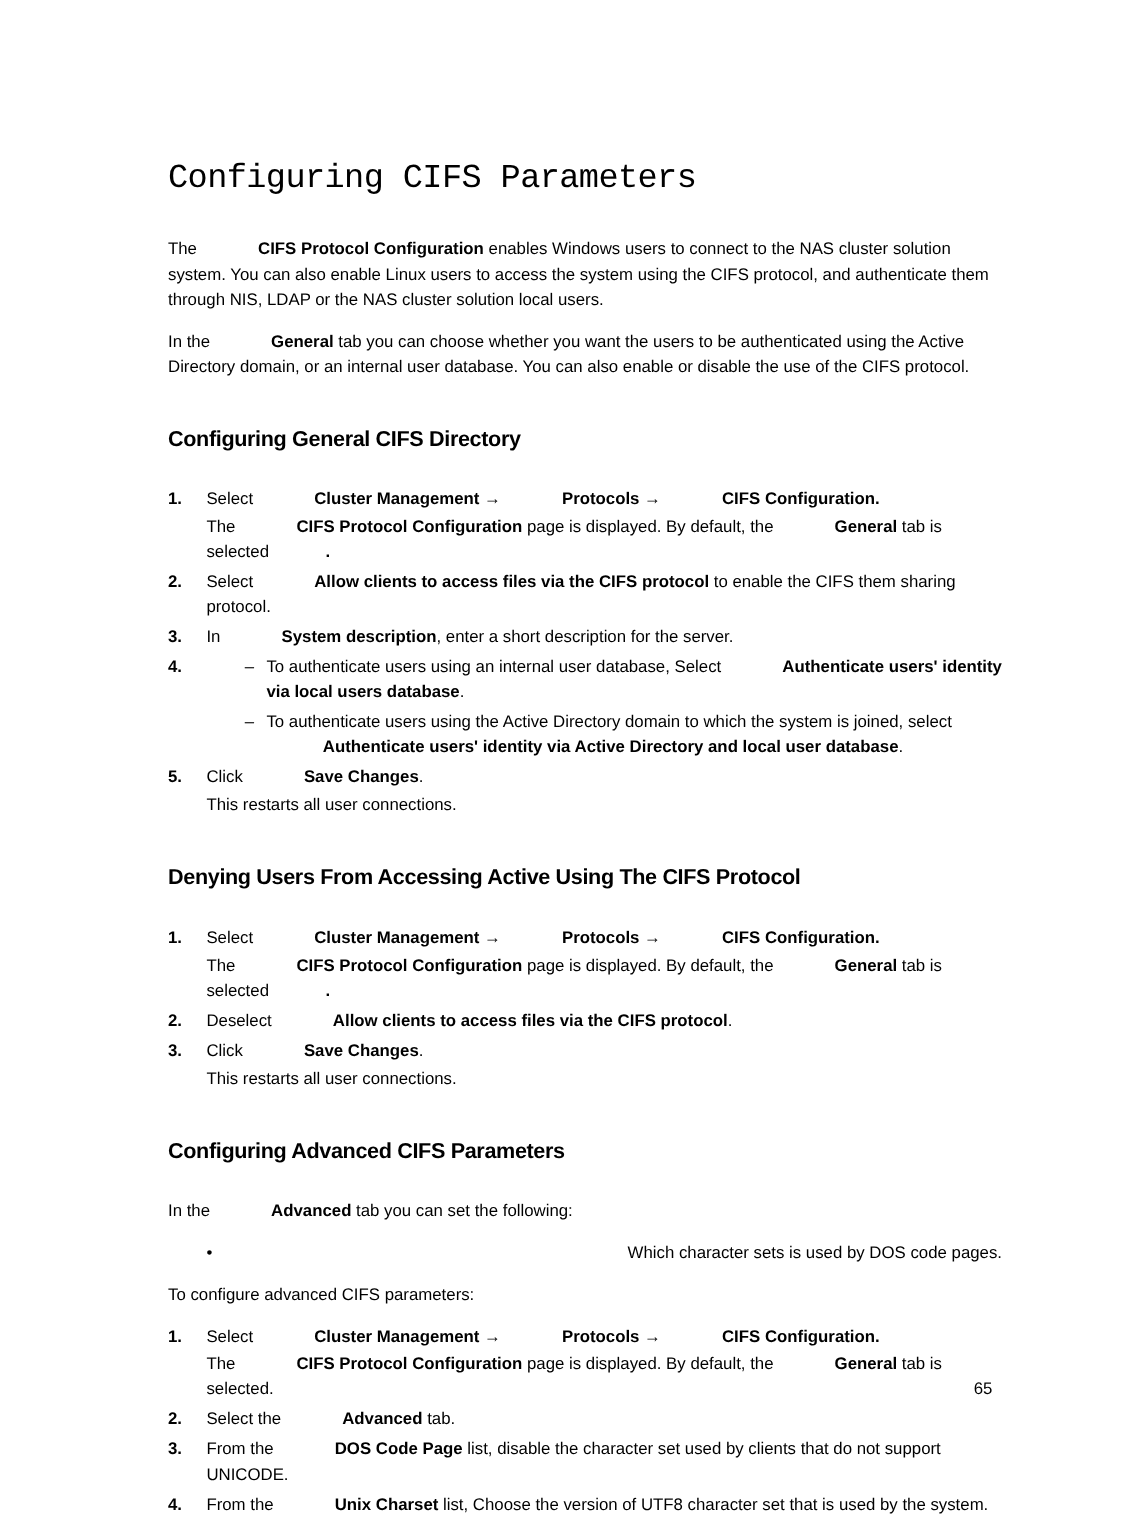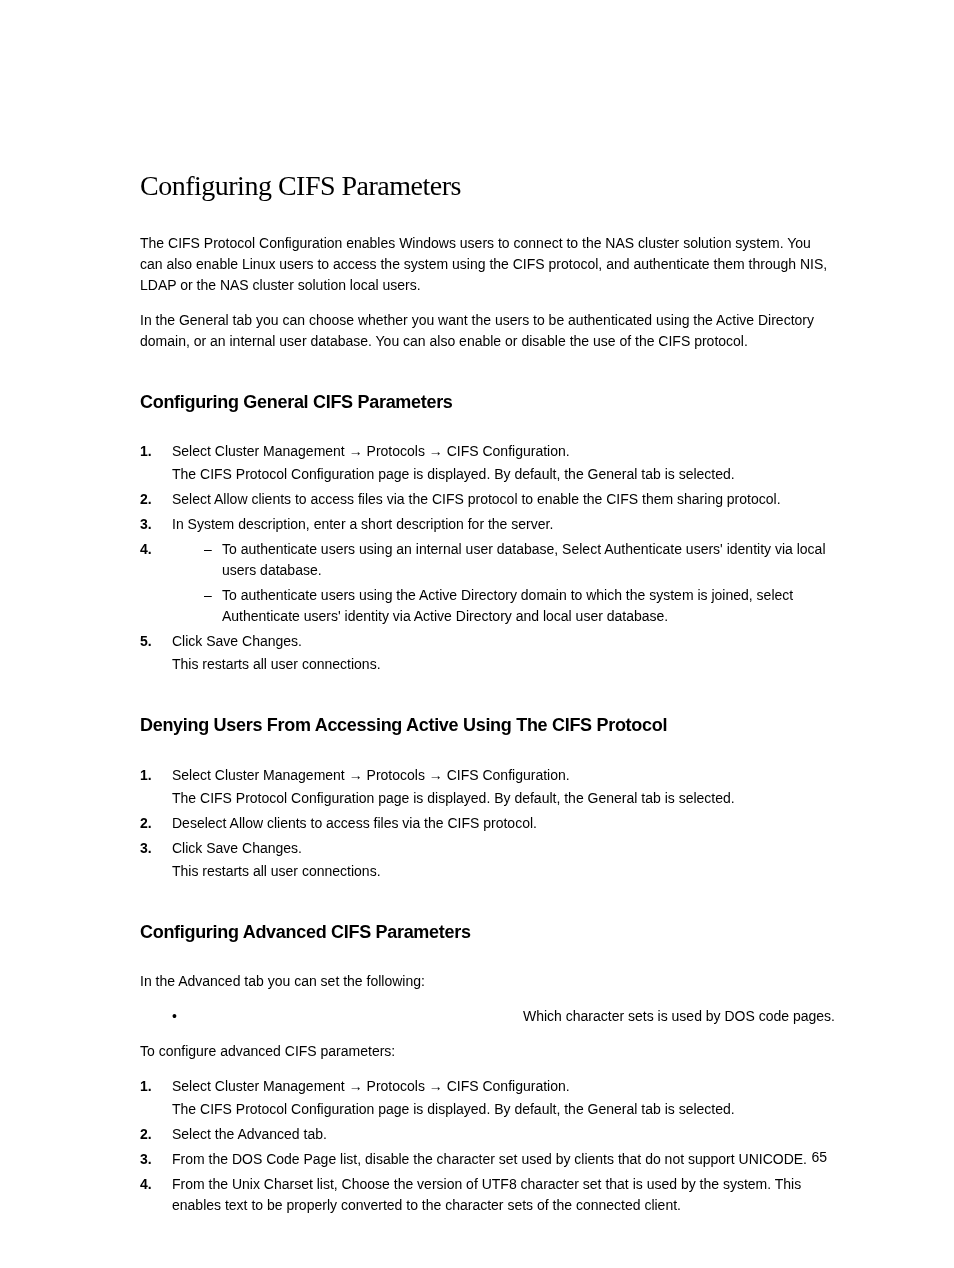--- a/index.html
+++ b/index.html
@@ -14,24 +14,23 @@
       font-size: 14px;
       line-height: 1.4;
       width: 954px;
       height: 1268px;
       padding: 130px 119px 60px 140px;
       position: relative;
     }
     h1 {
       font-size: 28px;
       font-weight: normal;
-      font-family: Liberation Serif, serif;
+      font-family: Liberation Mono, monospace;
       margin-bottom: 28px;
       letter-spacing: -0.5px;
-      margin-top: 36px;
     }
     .intro-para {
       margin-bottom: 14px;
       line-height: 1.5;
     }
     h2 {
       font-size: 18px;
       font-weight: bold;
       margin-top: 38px;
       margin-bottom: 26px;
@@ -81,21 +80,22 @@
       padding-left: 50px;
       margin-bottom: 4px;
       line-height: 1.5;
     }
     ul.bullets > li::before {
       content: "•";
       position: absolute;
       left: 32px;
     }
     .bold {
-      font-weight: normal;
+      font-weight: bold;
+      margin-left: 47px;
     }
     .subtext {
       margin-top: 2px;
     }
     .page-number {
       position: absolute;
       bottom: 100px;
       right: 127px;
       font-size: 14px;
     }
@@ -106,21 +106,21 @@
 <h1>Configuring CIFS Parameters</h1>
 
 <p class="intro-para">
   <span>The </span><span class="bold">CIFS Protocol Configuration</span><span> enables Windows users to connect to the NAS cluster solution system. You can also enable Linux users to access the system using the CIFS protocol, and authenticate them through NIS, LDAP or the NAS cluster solution local users.</span>
 </p>
 
 <p class="intro-para">
   <span>In the </span><span class="bold">General</span><span> tab you can choose whether you want the users to be authenticated using the Active Directory domain, or an internal user database. You can also enable or disable the use of the CIFS protocol.</span>
 </p>
 
-<h2>Configuring General CIFS Parameters</h2>
+<h2>Configuring General CIFS Directory</h2>
 
 <ol>
   <li>
     <span class="num">1.</span>
     <span>Select </span><span class="bold">Cluster Management</span><span> → </span><span class="bold">Protocols</span><span> → </span><span class="bold">CIFS Configuration.</span>
     <div class="subtext">
       <span>The </span><span class="bold">CIFS Protocol Configuration</span><span> page is displayed. By default, the </span><span class="bold">General</span><span> tab is selected</span><span class="bold">.</span>
     </div>
   </li>
   <li>

